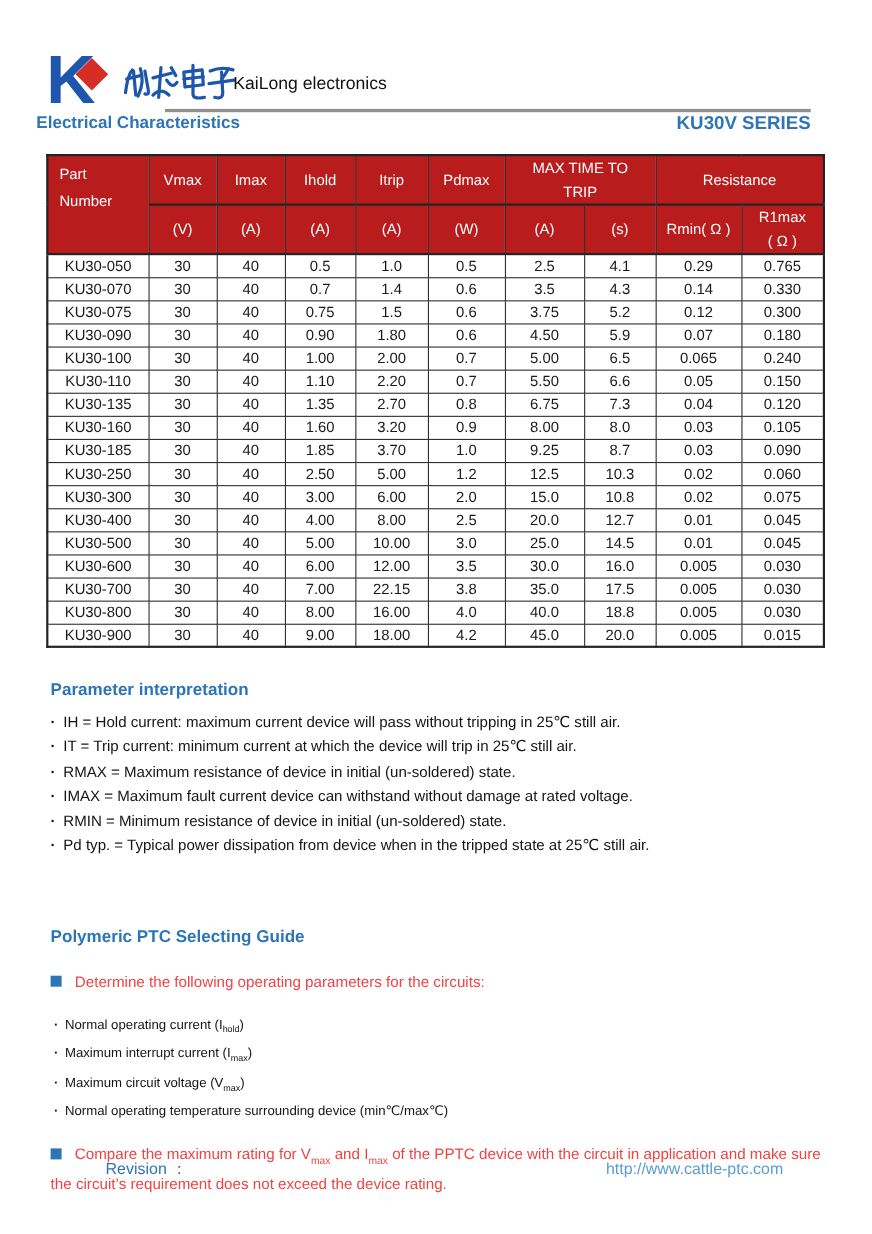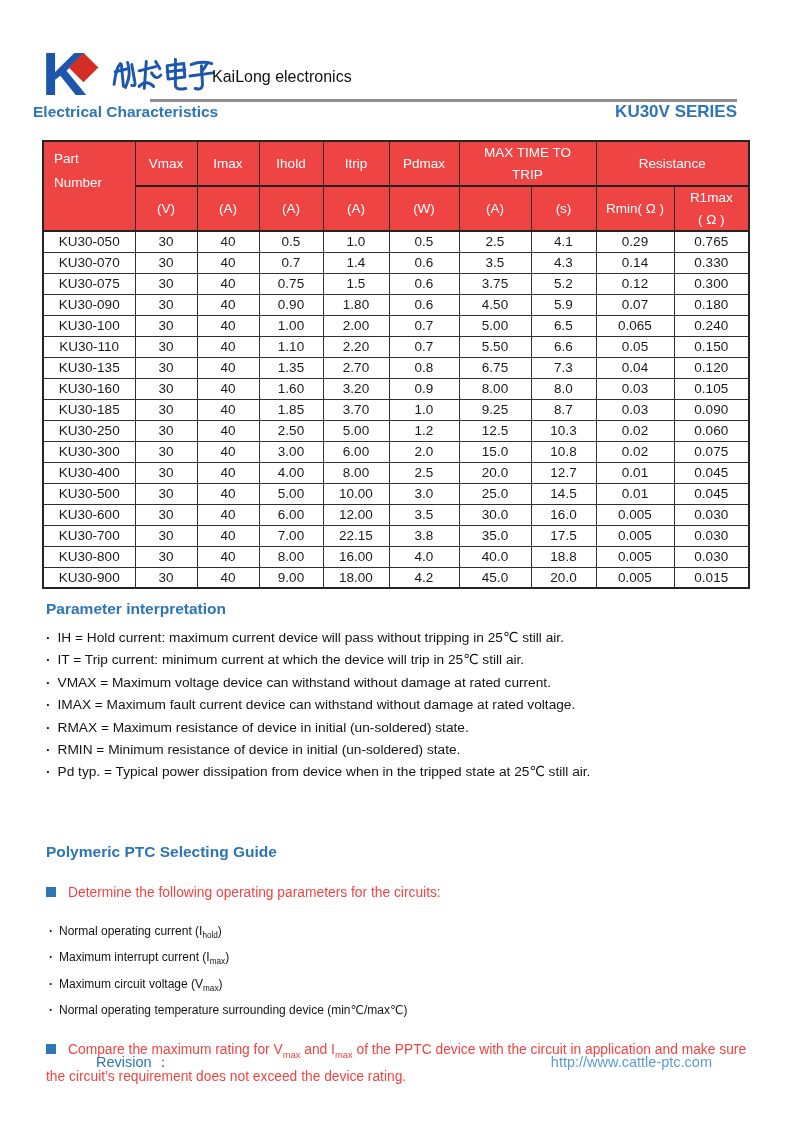--- a/index.html
+++ b/index.html
@@ -28,36 +28,36 @@
 
   
   .spec-table {
     position:absolute; left:42px; top:140px; width:706px;
     border-collapse:collapse; table-layout:fixed;
     font-size:13.5px;
   }
   .spec-table, .spec-table th, .spec-table td { border:1px solid #2f2f2f; }
   .spec-table { border:2px solid #242424; }
   .spec-table thead th {
-    background:#ef4444; color:#ffffff; font-weight:normal;
+    background:#b91c1c; color:#ffffff; font-weight:normal;
     text-align:center; vertical-align:middle; white-space:pre-line; line-height:1.6;
   }
   .spec-table thead tr.hrow1 th { height:44px; }
   .spec-table thead tr.hrow2 th { height:44px; border-top:2px solid #242424; }
   .spec-table thead th.part-th {
     text-align:left; vertical-align:top; padding:5px 0 0 10px; line-height:1.8;
   }
   .spec-table tbody td {
     height:21px; text-align:center; vertical-align:middle; padding:0;
     background:#fff; line-height:1;
   }
   .spec-table tbody { border-top:2px solid #242424; }
 
   
-  .param-section { position:absolute; left:46px; top:600px; width:716px; }
+  .param-section { position:absolute; left:46px; top:619px; width:716px; }
   .param-section h3, .guide-section h3 {
     font-size:15.5px; font-weight:bold; color:#2E75B6; margin-bottom:9px;
   }
   .param-list { list-style:none; }
   .p-bullet { font-size:13.7px; line-height:22.4px; color:#141414; }
   .p-bullet::before { content:"\00B7"; font-weight:bold; margin-right:7px; }
 
   
   .guide-section { position:absolute; left:46px; top:843px; width:720px; }
   .sq-item { font-size:13.8px; line-height:21px; margin:21px 0; color:#ef4444; }
@@ -360,23 +360,22 @@
           <td>0.015</td>
         </tr>
       </tbody>
   </table>
 
   <div class="param-section">
     <h3>Parameter interpretation</h3>
     <ul class="param-list">
         <li class="p-bullet">IH = Hold current: maximum current device will pass without tripping in 25℃  still air.</li>
         <li class="p-bullet">IT = Trip current: minimum current at which the device will trip in 25℃  still air.</li>
-        <li class="p-bullet">VMAX = Maximum voltage device can withstand without damage at rated current.</li>
+        <li class="p-bullet">RMAX = Maximum resistance of device in initial (un-soldered) state.</li>
         <li class="p-bullet">IMAX = Maximum fault current device can withstand without damage at rated voltage.</li>
-        <li class="p-bullet">RMAX = Maximum resistance of device in initial (un-soldered) state.</li>
         <li class="p-bullet">RMIN = Minimum resistance of device in initial (un-soldered) state.</li>
         <li class="p-bullet">Pd typ. = Typical power dissipation from device when in the tripped state at 25℃  still air.</li>
       </ul>
   </div>
 
   <div class="guide-section">
     <h3>Polymeric PTC Selecting Guide</h3>
     <div>
         <div class="sq-item"><span class="sq"></span><span>Determine the following operating parameters for the circuits:</span></div>
         <div class="sub-item"><span>Normal operating current (I<sub>hold</sub>)</span></div>

